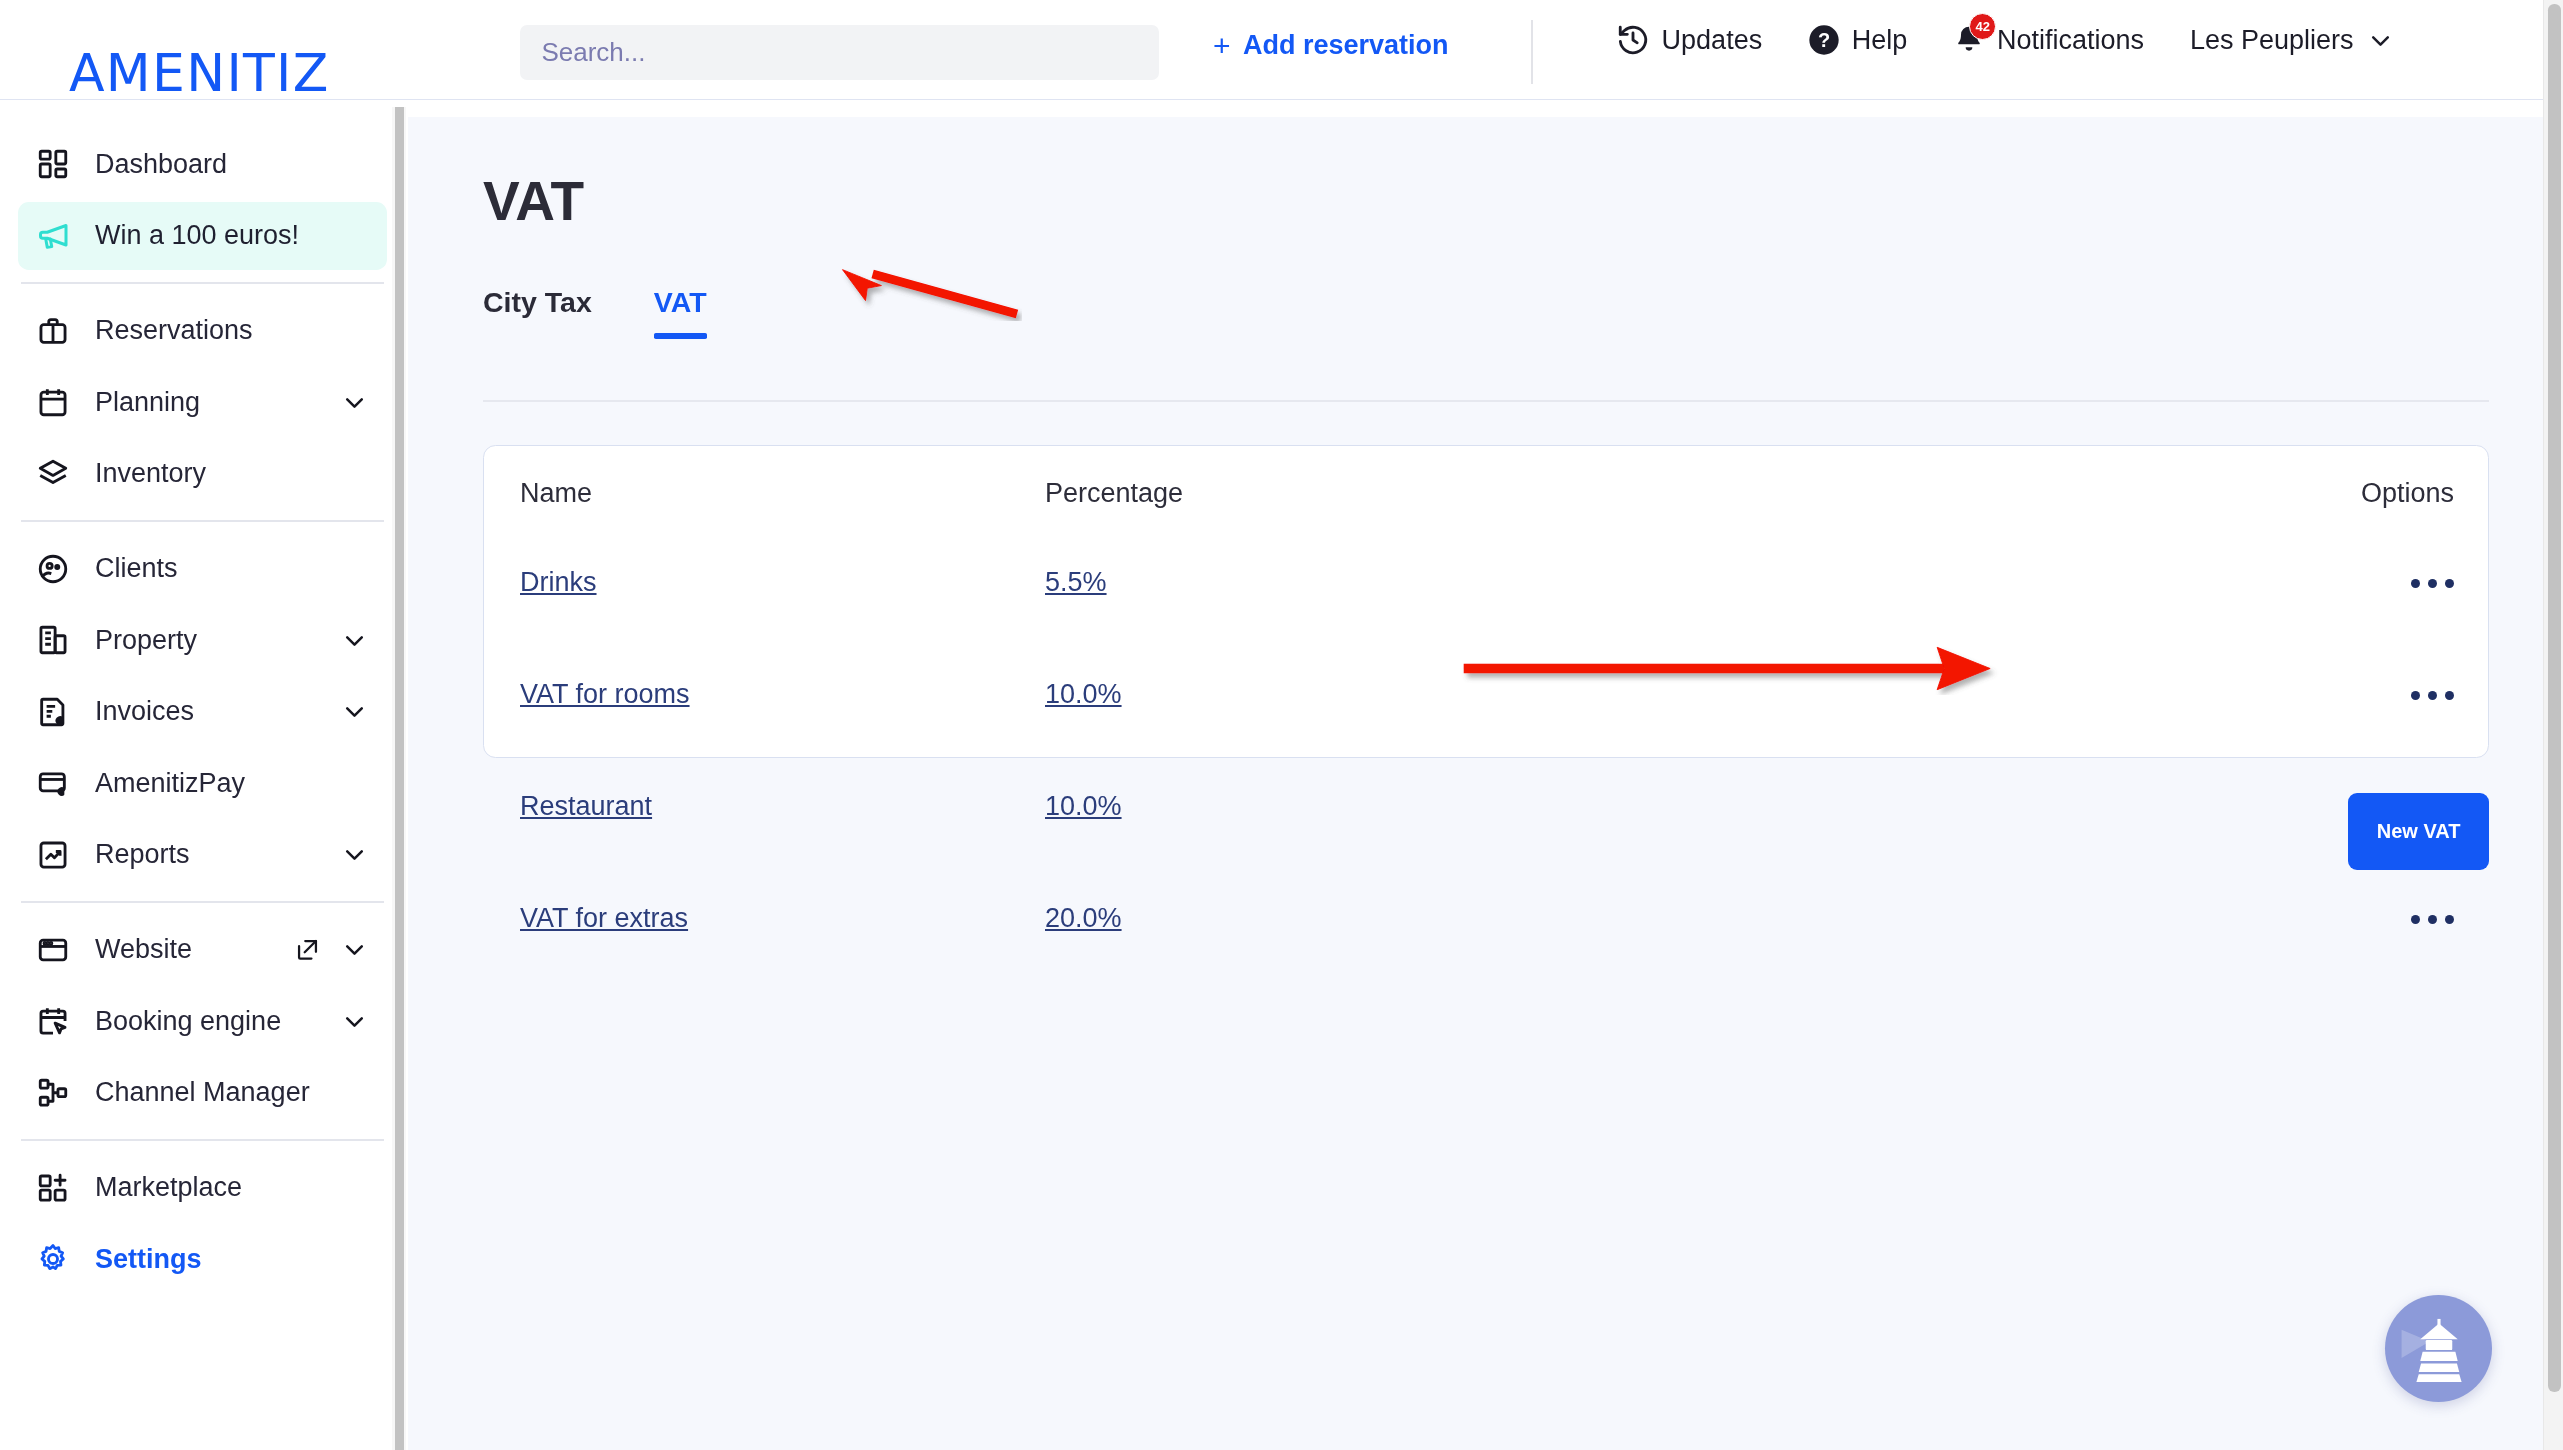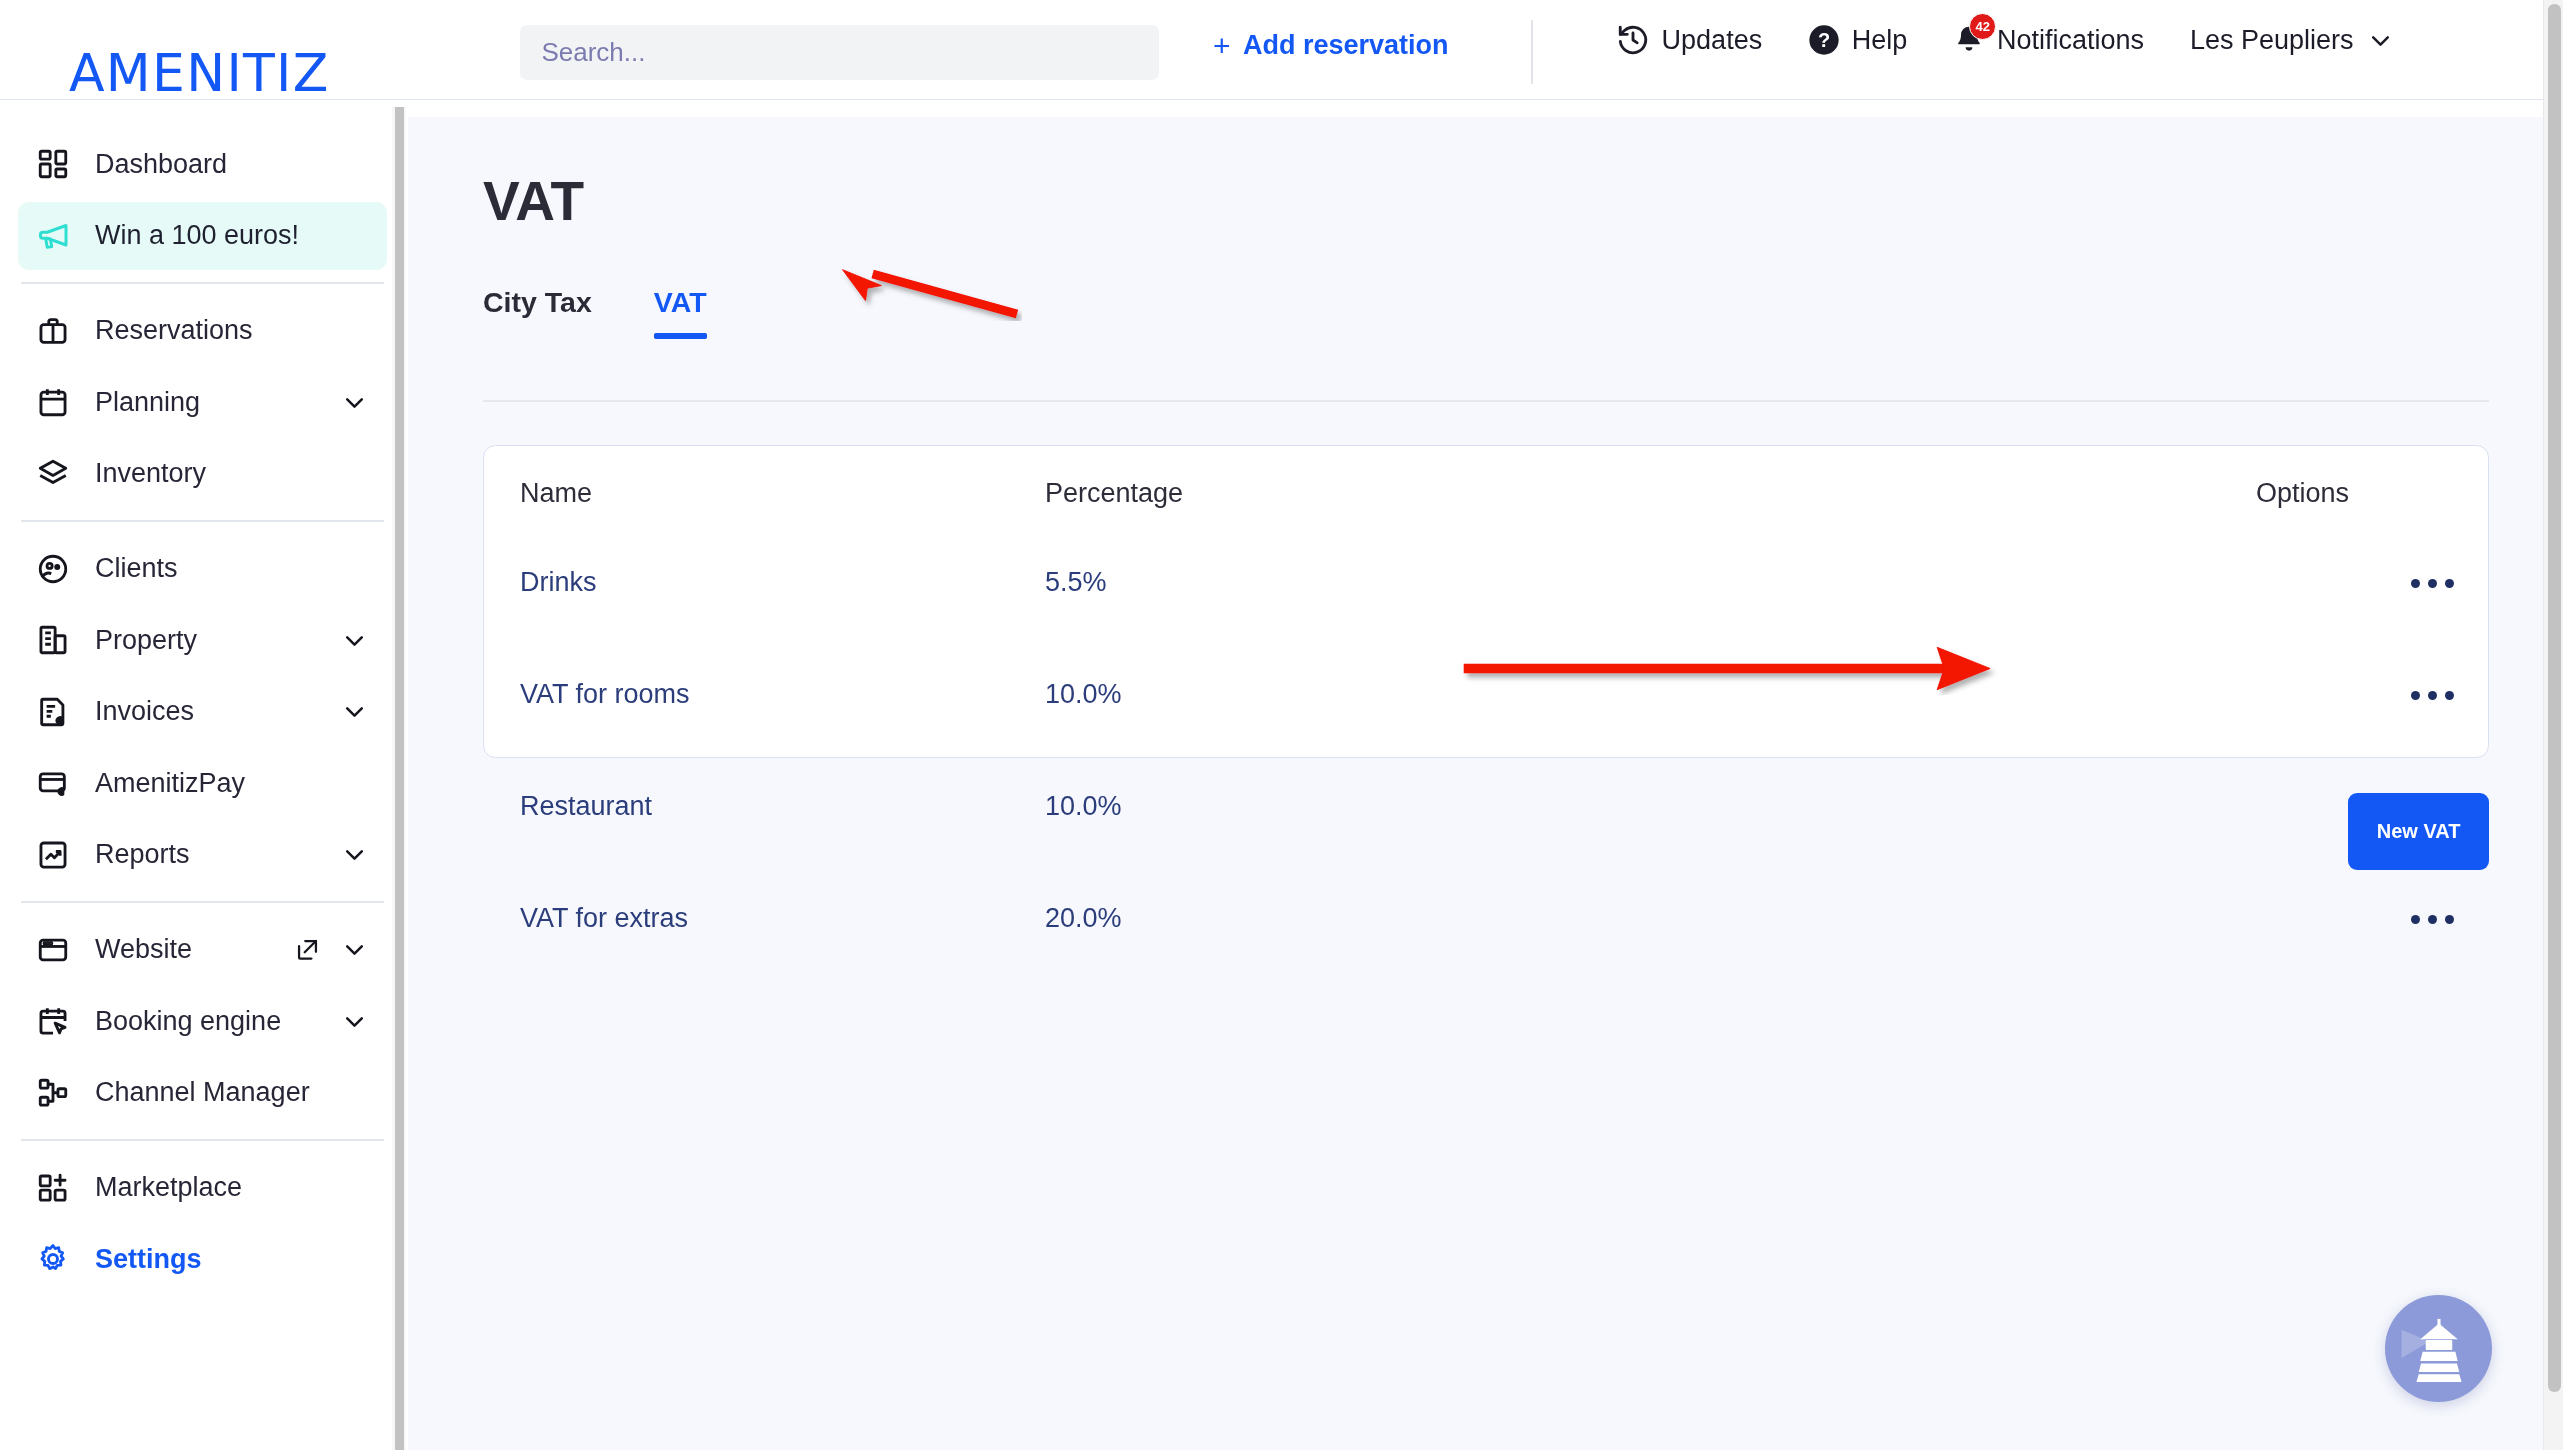--- a/index.html
+++ b/index.html
@@ -166,24 +166,25 @@
     background: #ffffff;
     border: 1.8px solid #d9e0f1;
     border-radius: 12.5px;
   }
   table.vat { width: 100%; border-collapse: collapse; table-layout: fixed; }
   table.vat th {
     font-size: 27px; font-weight: normal; color: #2d2d3a;
     text-align: left; padding: 32px 0 0 36px; height: 80px; vertical-align: top;
   }
   table.vat th.c2 { padding-left: 0; }
-  table.vat th.c3 { padding-right: 37px; }
+  table.vat th.c3 { text-align: right; padding-right: 37px; }
   table.vat td {
     font-size: 27px; color: #2b3d7b; height: 112px; vertical-align: middle;
     padding-left: 36px;
+    text-decoration: underline;
   }
   table.vat td.c2 { padding-left: 0; }
   table.vat td.c3 { text-align: right; padding-right: 32px; }
   table.vat col.w1 { width: 561px; }
   table.vat col.w2 { width: 1175px; }
   table.vat col.w3 { width: 271px; }
   .rowlink { color: #2b3d7b; cursor: pointer; }
   .dots {
     display: inline-flex; gap: 8px; cursor: pointer;
     padding: 9px 5.3px; vertical-align: middle;

